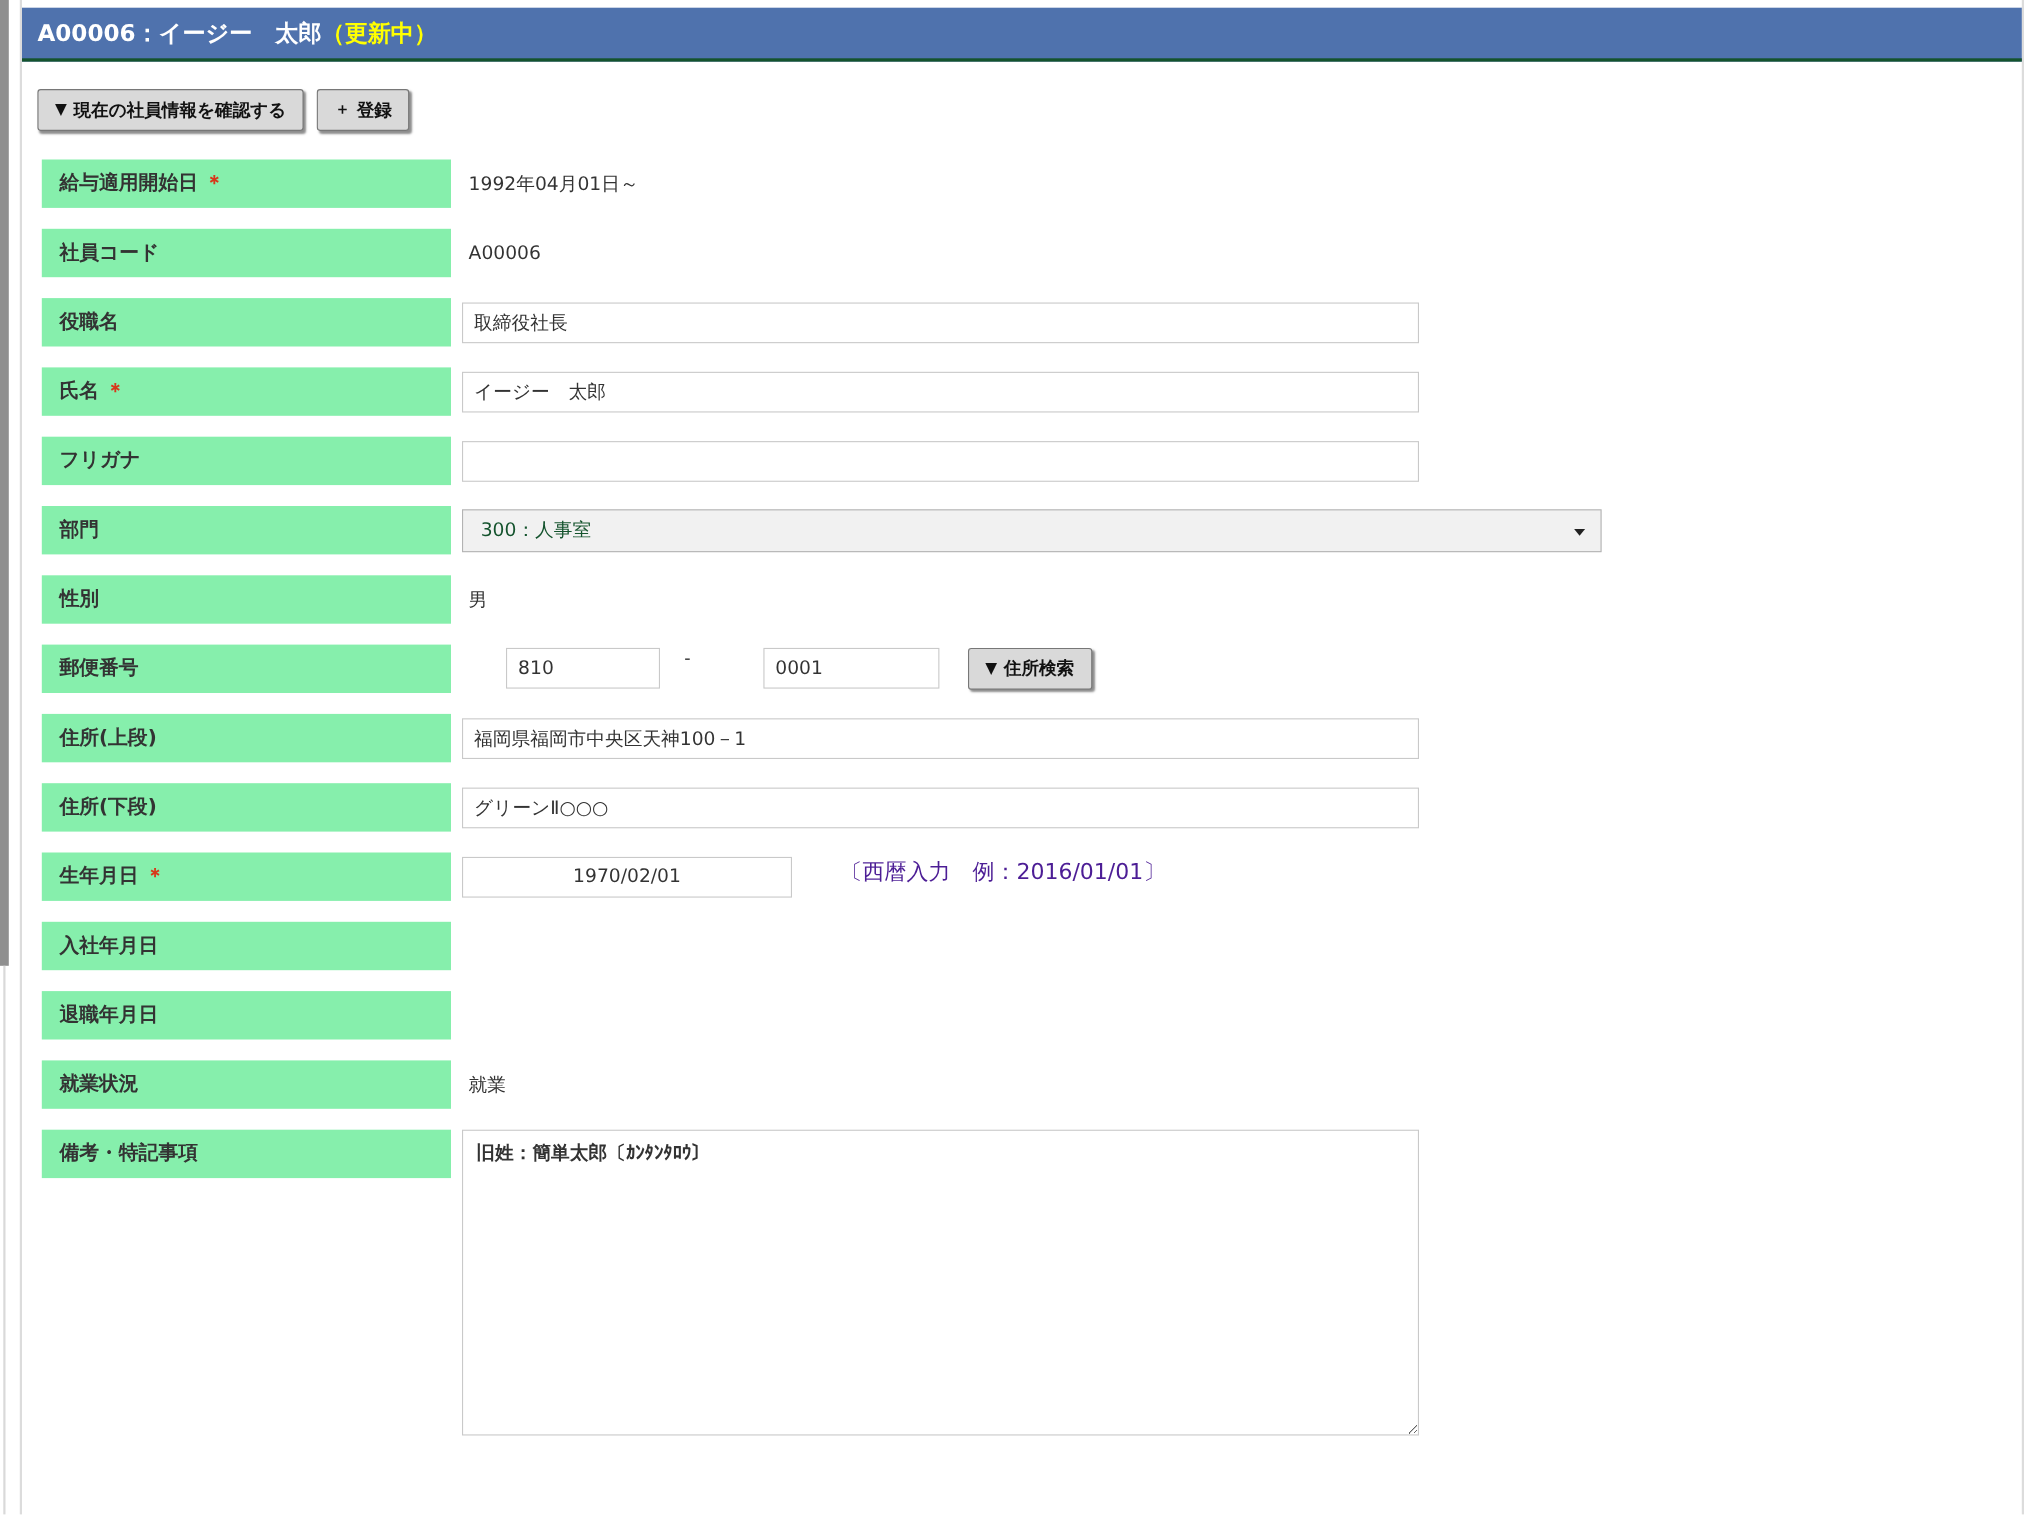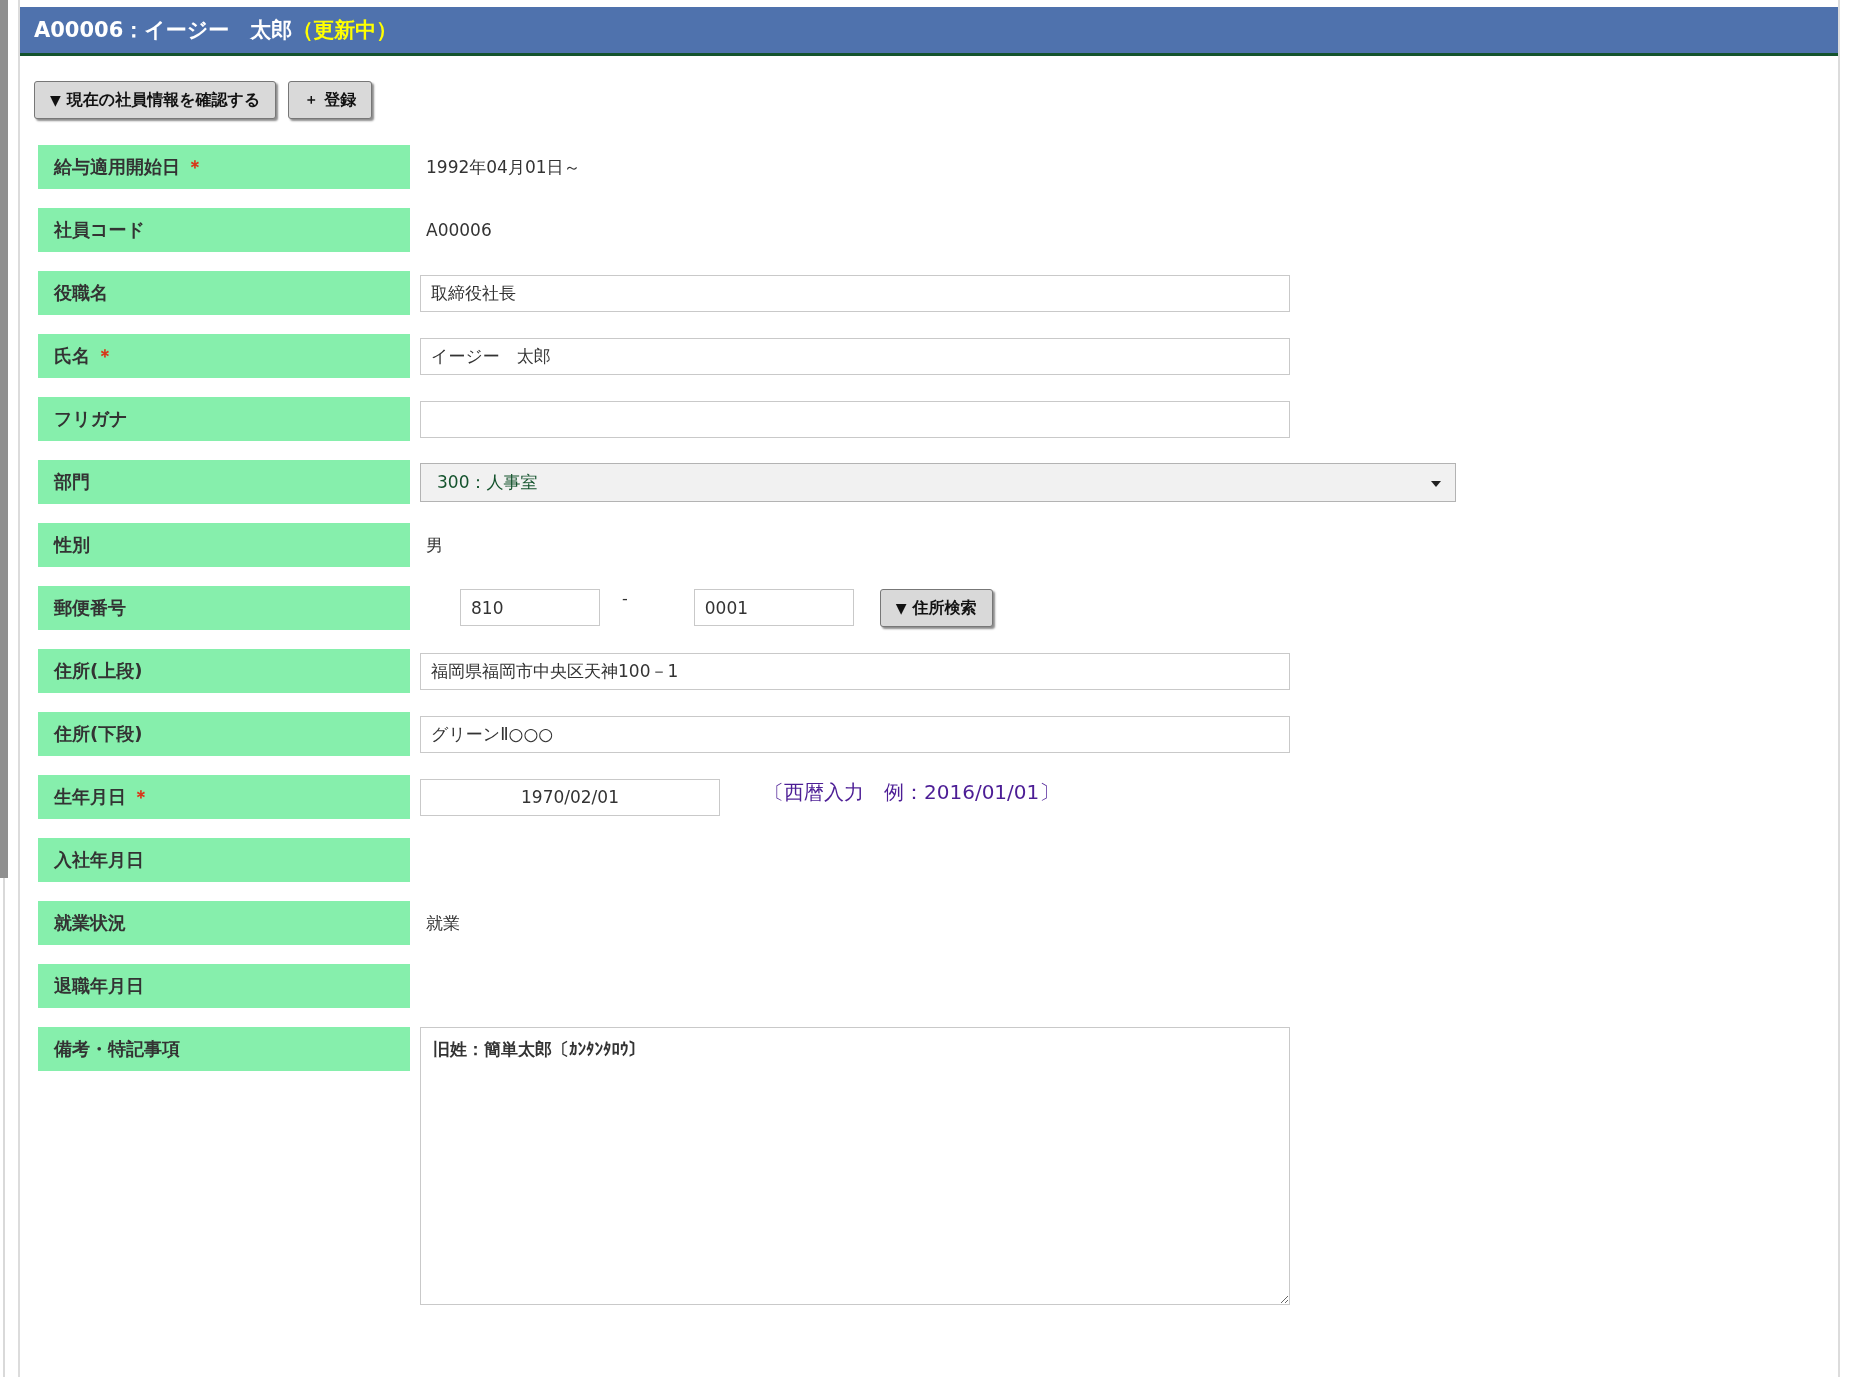--- a/index.html
+++ b/index.html
@@ -194,30 +194,30 @@
           <input class="ti birth" type="text" value="1970/02/01" style="">
           <span class="note">〔西暦入力　例：2016/01/01〕</span>
         </div>
       </div>
 
       <div class="row">
         <div class="flabel">入社年月日</div>
       </div>
 
       <div class="row">
+        <div class="flabel">退職年月日</div>
+        <div class="fvalue">
+            <span class="text-value"></span>
+          </div>
+      </div>
+
+      <div class="row">
         <div class="flabel">就業状況</div>
         <div class="fvalue">
             <span class="text-value">就業</span>
-          </div>
-      </div>
-
-      <div class="row">
-        <div class="flabel">退職年月日</div>
-        <div class="fvalue">
-            <span class="text-value"></span>
           </div>
       </div>
 
       <div class="row top-align">
         <div class="flabel">備考・特記事項</div>
         <div class="fvalue">
           <textarea class="ta" style="">旧姓：簡単太郎〔ｶﾝﾀﾝﾀﾛｳ〕</textarea>
         </div>
       </div>
 

